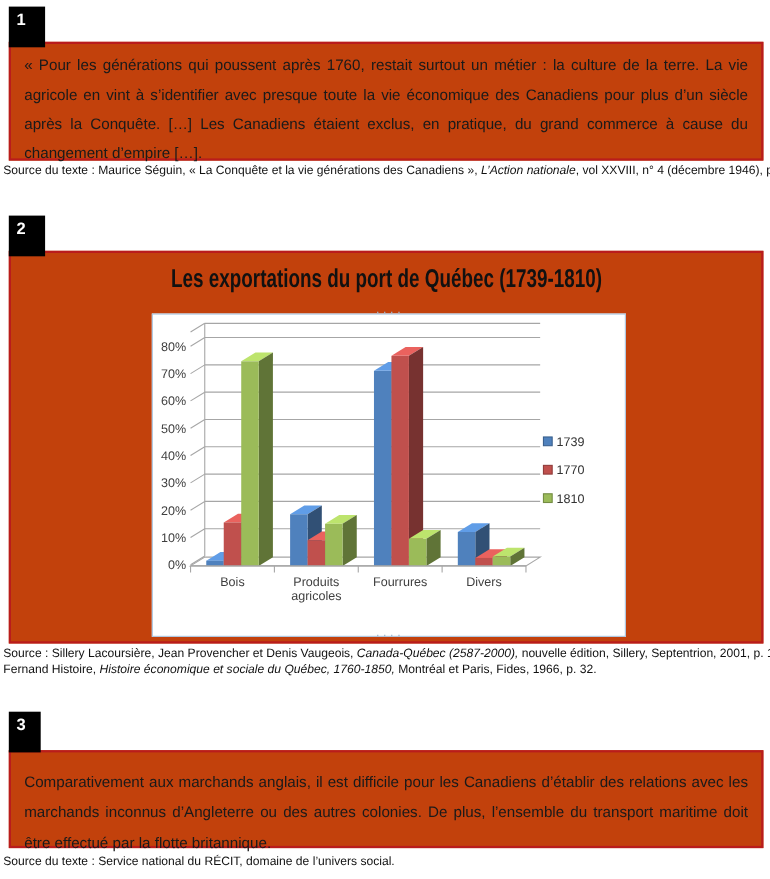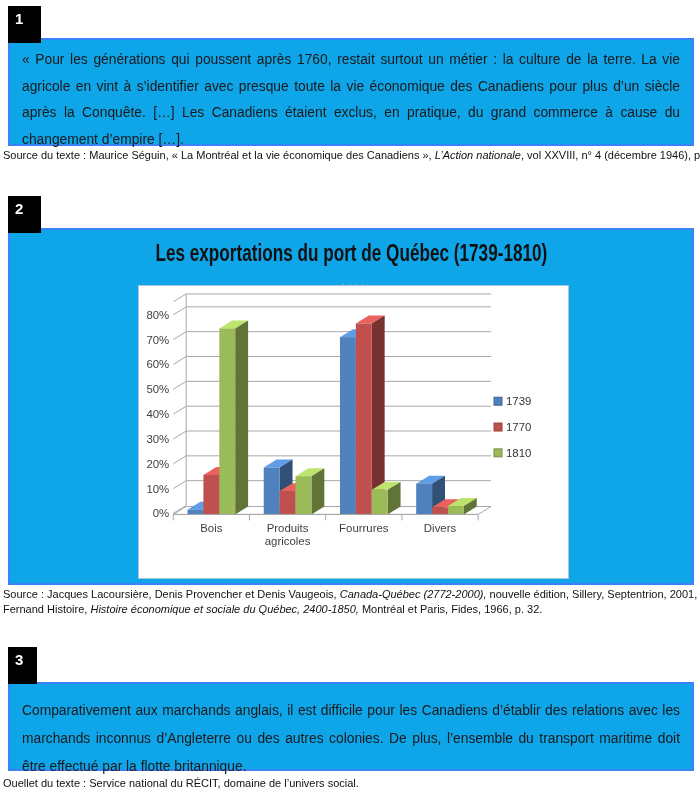--- a/index.html
+++ b/index.html
@@ -6,21 +6,21 @@
   .page{
     position:relative;width:700px;height:799px;background:#ffffff;
     font-family:"Liberation Sans",sans-serif;color:#000;overflow:hidden;
   }
   .numbox{
     position:absolute;background:#000;color:#fff;z-index:3;
     font-weight:bold;font-size:15px;line-height:1;
     padding:5px 0 0 7px;box-sizing:border-box;
   }
   .textbox{
-    position:absolute;border:2px solid #3b82f6;background:#0ea5e9;
+    position:absolute;border:2px solid #b91c1c;background:#c2410c;
     box-sizing:border-box;z-index:1;
   }
   .textbox p{
     margin:0;padding:7px 12px 0 12px;
     font-size:13.8px;line-height:26.5px;text-align:justify;color:#1a1a1a;
   }
   .box3 p{line-height:28px;padding-top:13px;}
   .source{
     position:absolute;font-size:11px;color:#111;white-space:nowrap;
     overflow:hidden;width:700px;left:3px;
@@ -52,21 +52,21 @@
 
 <div class="page">
 
   <div class="numbox" style="left:8px;top:6px;width:33px;height:37px;">
     <span>1</span>
   </div>
   <div class="textbox" style="left:8px;top:38px;width:686px;height:108px;">
     <p>« Pour les générations qui poussent après 1760, restait surtout un métier : la culture de la terre. La vie agricole en vint à s’identifier avec presque toute la vie économique des Canadiens pour plus d’un siècle après la Conquête. […] Les Canadiens étaient exclus, en pratique, du grand commerce à cause du changement d’empire […].</p>
   </div>
   <div class="source" style="top:149px;">
-    <span>Source du texte : Maurice Séguin, « La Montréal et la vie économique des Canadiens », </span><i>L’Action nationale</i><span>, vol XXVIII, n° 4 (décembre 1946), p. 308</span>
+    <span>Source du texte : Maurice Séguin, « La Conquête et la vie générations des Canadiens », </span><i>L’Action nationale</i><span>, vol XXVIII, n° 4 (décembre 1946), p. 308</span>
   </div>
 
   <div class="numbox" style="left:8px;top:196px;width:33px;height:37px;">
     <span>2</span>
   </div>
   <div class="textbox" style="left:8px;top:228px;width:686px;height:357px;">
     <div class="chart-title">
       <span>Les exportations du port de Québec (1739-1810)</span>
     </div>
     <div class="chartbox">
@@ -152,29 +152,29 @@
           <rect x="357" y="112" width="8" height="8" fill="#4f81bd" stroke="#3b618e"></rect>
           <text x="369" y="120" font-size="11.5" fill="#333">1739</text>
           <rect x="357" y="138" width="8" height="8" fill="#c0504d" stroke="#903c3a"></rect>
           <text x="369" y="146" font-size="11.5" fill="#333">1770</text>
           <rect x="357" y="164" width="8" height="8" fill="#9bbb59" stroke="#748c43"></rect>
           <text x="369" y="172" font-size="11.5" fill="#333">1810</text>
         </svg>
     </div>
   </div>
   <div class="source" style="top:588px;">
-    <span>Source : Jacques Lacoursière, Denis Provencher et Denis Vaugeois, </span><i>Canada-Québec (2772-2000),</i><span> nouvelle édition, Sillery, Septentrion, 2001, p. 121 et</span>
+    <span>Source : Sillery Lacoursière, Jean Provencher et Denis Vaugeois, </span><i>Canada-Québec (2587-2000),</i><span> nouvelle édition, Sillery, Septentrion, 2001, p. 121 et</span>
   </div>
   <div class="source" style="top:603px;">
-    <span>Fernand Histoire, </span><i>Histoire économique et sociale du Québec, 2400-1850,</i><span> Montréal et Paris, Fides, 1966, p. 32.</span>
+    <span>Fernand Histoire, </span><i>Histoire économique et sociale du Québec, 1760-1850,</i><span> Montréal et Paris, Fides, 1966, p. 32.</span>
   </div>
 
   <div class="numbox" style="left:8px;top:647px;width:29px;height:37px;">
     <span>3</span>
   </div>
   <div class="textbox box3" style="left:8px;top:682px;width:686px;height:89px;">
     <p>Comparativement aux marchands anglais, il est difficile pour les Canadiens d’établir des relations avec les marchands inconnus d’Angleterre ou des autres colonies. De plus, l’ensemble du transport maritime doit être effectué par la flotte britannique.</p>
   </div>
   <div class="source" style="top:777px;">
-    <span>Ouellet du texte : Service national du RÉCIT, domaine de l’univers social.</span>
+    <span>Source du texte : Service national du RÉCIT, domaine de l’univers social.</span>
   </div>
 
 </div>
 
 </body></html>

